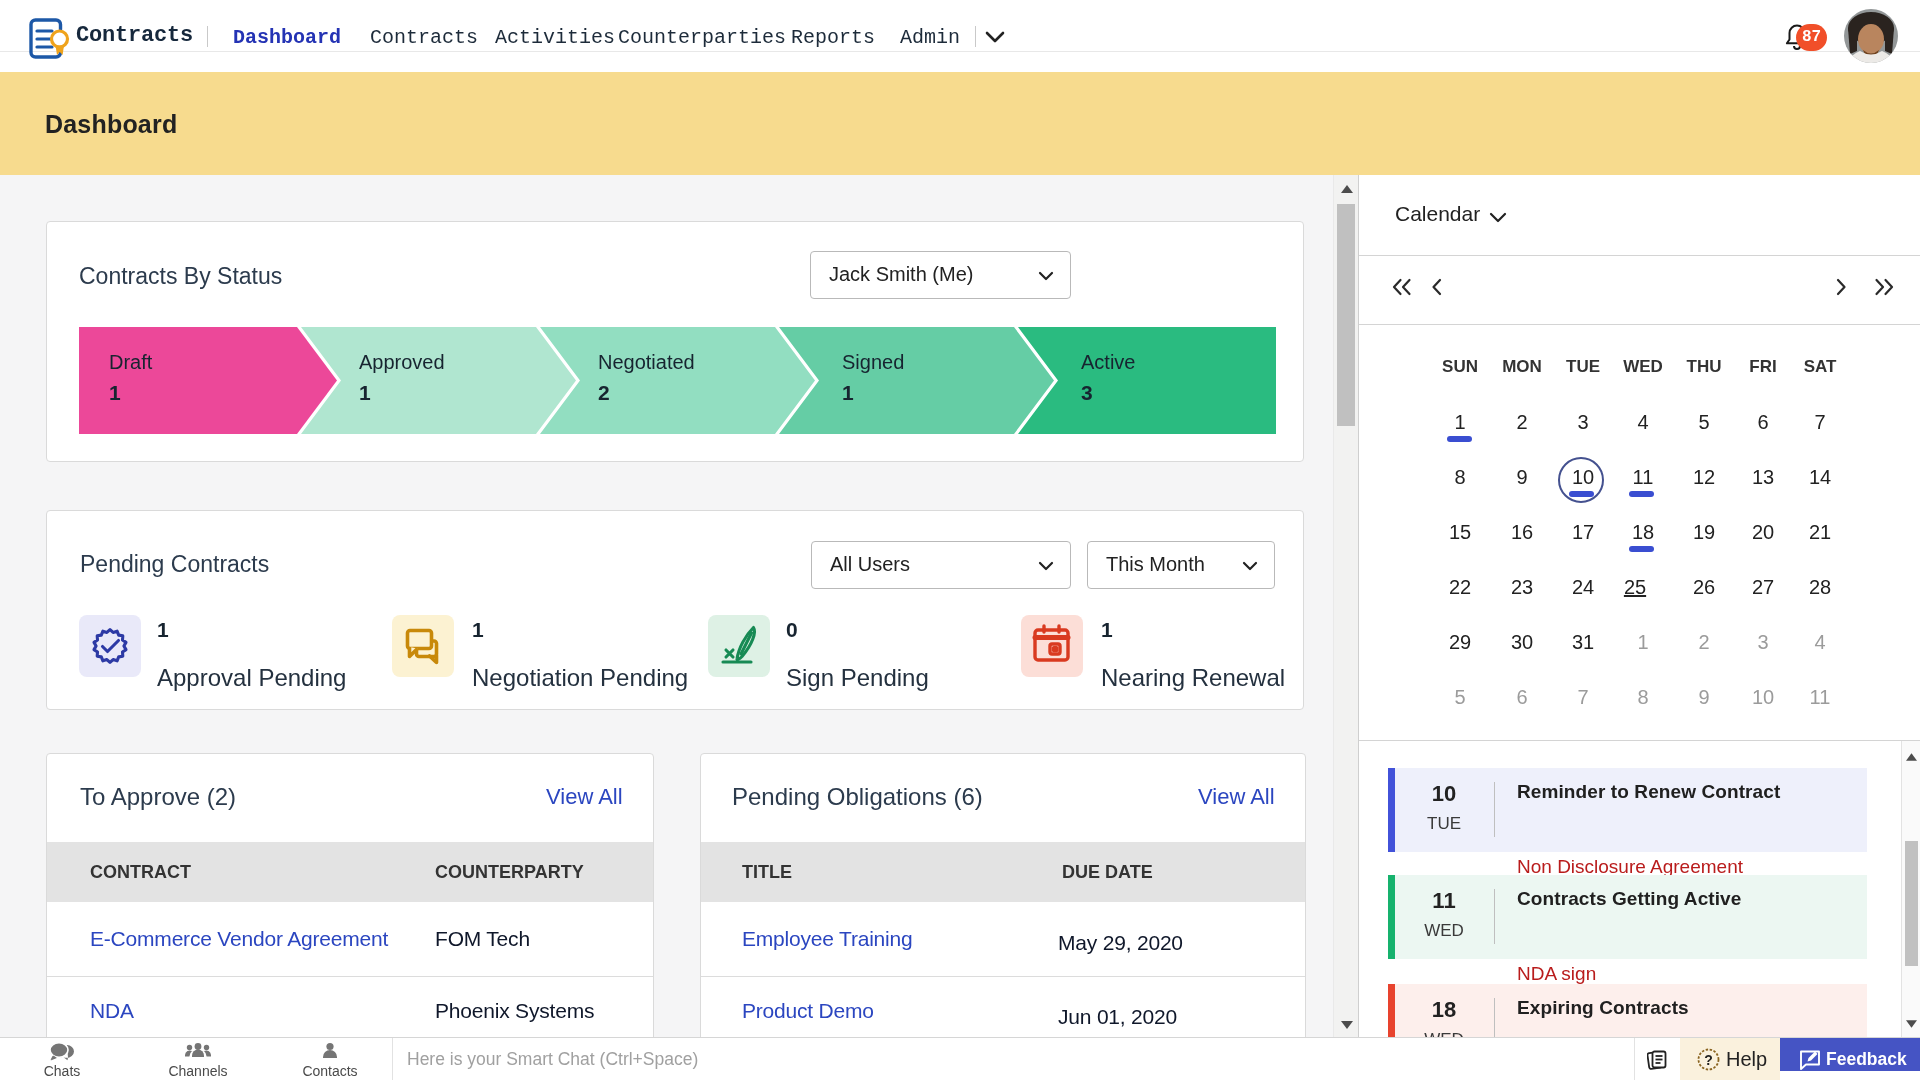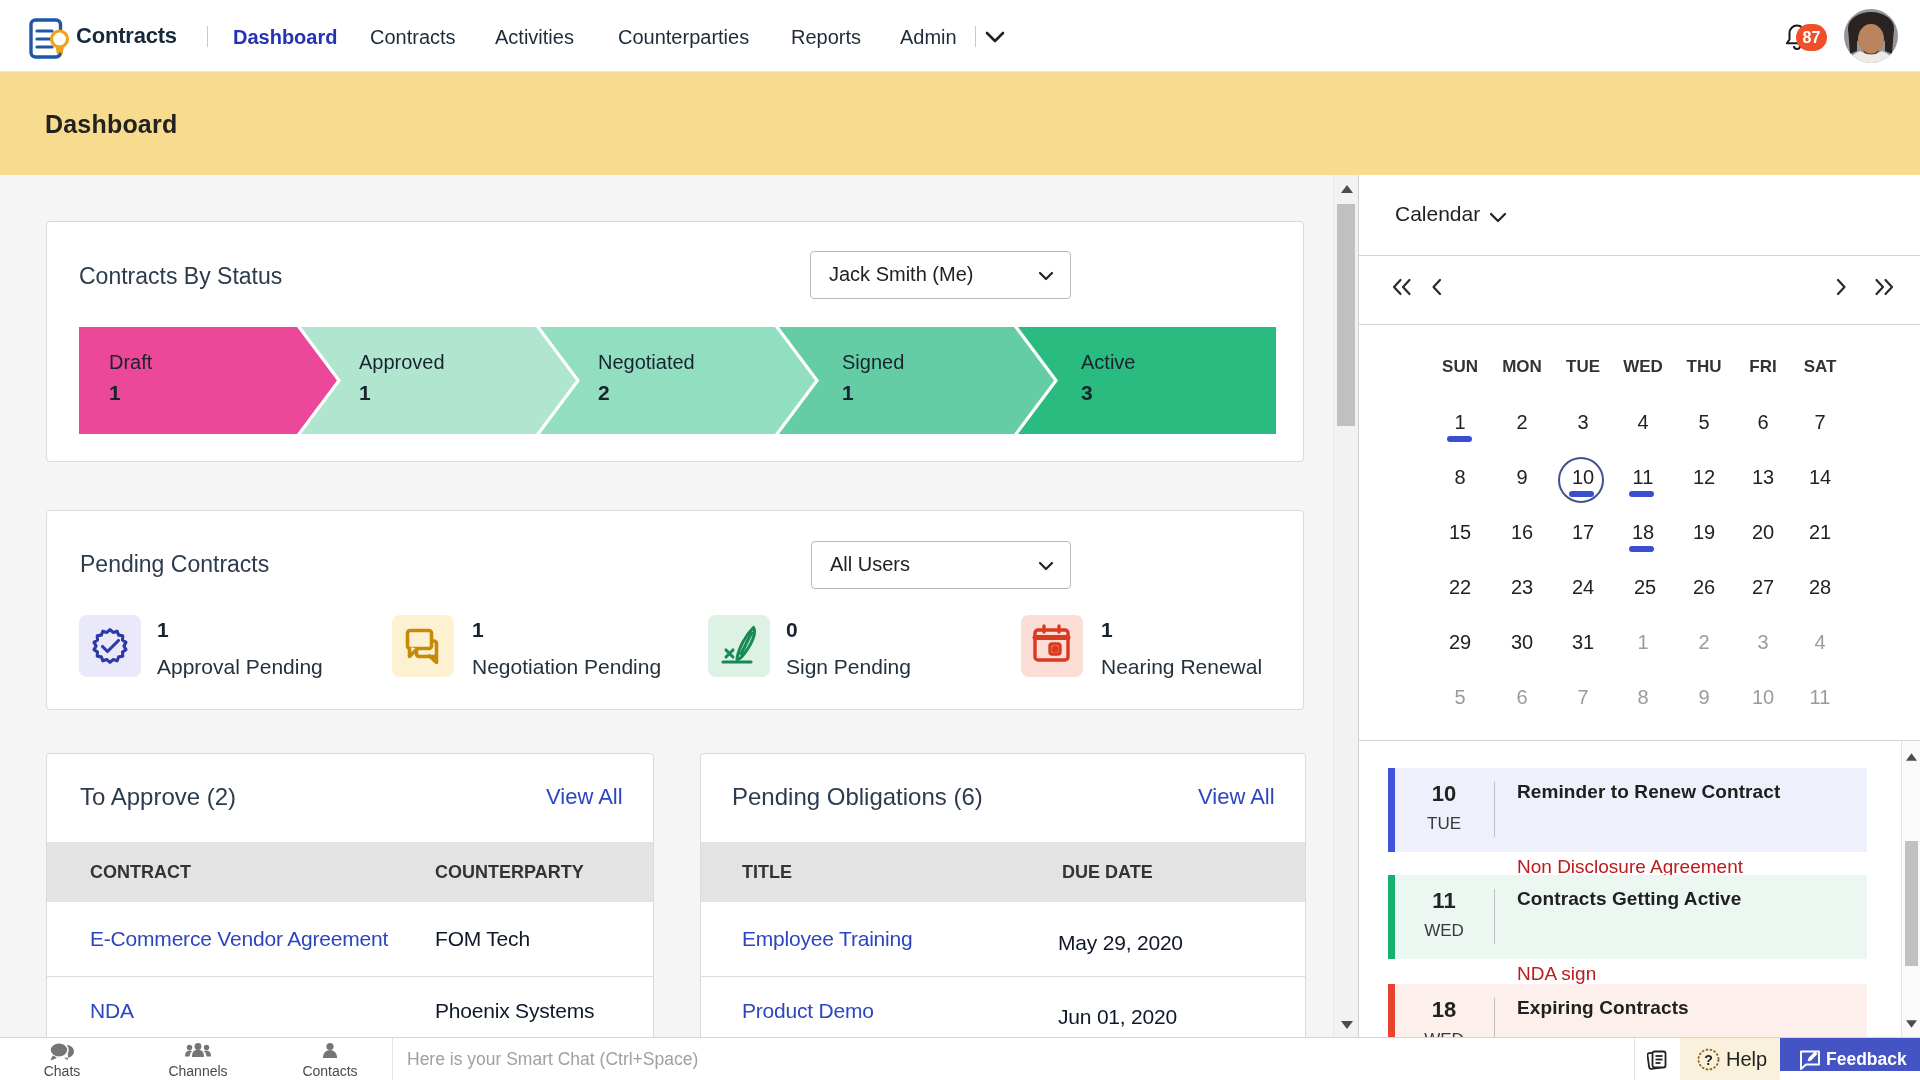--- a/index.html
+++ b/index.html
@@ -1,19 +1,19 @@
 <!DOCTYPE html>
 <html><head>
 <meta charset="utf-8">
 <style>
 * { margin:0; padding:0; box-sizing:border-box; }
 html,body { width:1920px; height:1080px; overflow:hidden; font-family:"Liberation Sans", sans-serif; background:#fff; position:relative; }
 
 
-#nav { position:absolute; left:0; top:0; width:1920px; height:72px; background:#fff; border-bottom:1px solid #e8e8e8; z-index:30; }
+#nav { position:absolute; left:0; top:0; width:1920px; height:52px; background:#fff; border-bottom:1px solid #e8e8e8; z-index:30;font-family:Liberation Mono, monospace; }
 #logo { position:absolute; left:24px; top:13px; }
 #logotext { position:absolute; left:76px; top:23px; font-size:22px; font-weight:700; color:#16283c; letter-spacing:-0.2px; }
 #navsep1 { position:absolute; left:207px; top:26px; width:1px; height:21px; background:#c9c9c9; }
 .navlink { position:absolute; top:26px; font-size:20px; color:#1d2b3a; }
 #nl1 { left:233px; color:#2433b4; font-weight:700; }
 #navsep2 { position:absolute; left:975px; top:26px; width:1px; height:21px; background:#c9c9c9; }
 #navchev { position:absolute; left:984px; top:30px; }
 #bell { position:absolute; left:1785px; top:22px; }
 #bellbadge { position:absolute; left:1796px; top:24px; min-width:31px; height:27px; background:#f14f29; border-radius:14px; color:#fff; font-size:16px; font-weight:700; text-align:center; line-height:27px; padding:0 6px; }
 #avatar { position:absolute; left:1844px; top:9px; width:54px; height:54px; border-radius:50%; overflow:hidden; }
@@ -37,21 +37,21 @@
 
 
 .seg { position:absolute; top:0; height:107px; }
 .seg .lbl { font-size:20px; color:#172430; }
 .seg .num { font-size:21px; font-weight:700; color:#172430; margin-top:7px; }
 
 
 .statbox { position:absolute; width:62px; height:62px; border-radius:8px; }
 .stattxt { position:absolute; }
 .stattxt .n { font-size:21px; font-weight:700; color:#172430; }
-.stattxt .l { font-size:21px; color:#24313f; margin-top:13px; }
+.stattxt .l { font-size:24px; color:#24313f; margin-top:22px; }
 
 
 .tbl-title { position:absolute; font-size:24px; color:#2c3b4d; }
 .viewall { position:absolute; font-size:22px; color:#2b46c0; }
 .thead { position:absolute; background:#e3e3e3; height:60px; }
 .th { position:absolute; font-size:18px; font-weight:700; color:#333; top:20px; }
 .trow { position:absolute; font-size:21px; letter-spacing:-0.2px; }
 .link { color:#2b46c0; }
 .dark { color:#0f172a; }
 .rowline { position:absolute; height:1px; background:#dcdcdc; }
@@ -168,20 +168,26 @@
       <div class="seg" style="left:939px;width:258px;background:#2abb80;clip-path:polygon(0 0,100% 0,100% 100%,0 100%,40px 50%);padding:24px 0 0 63px;">
           <div class="lbl">Active</div>
           <div class="num">3</div>
         </div>
     </div>
   </div>
   <div class="card" id="card2">
     <div class="cardtitle" style="position:absolute;left:33px;top:40px;">Pending Contracts</div>
     <div class="dd" style="left:764px;top:30px;width:260px;">
         <span>All Users</span>
+        <svg width="16" height="10" viewBox="0 0 16 10">
+          <polyline points="2,2 8,8 14,2" fill="none" stroke="#222" stroke-width="2.2" stroke-linecap="round" stroke-linejoin="round"></polyline>
+        </svg>
+      </div>
+    <div class="dd" style="left:1040px;top:30px;width:188px;">
+        <span>This Month</span>
         <svg width="16" height="10" viewBox="0 0 16 10">
           <polyline points="2,2 8,8 14,2" fill="none" stroke="#222" stroke-width="2.2" stroke-linecap="round" stroke-linejoin="round"></polyline>
         </svg>
       </div>
 
     <div class="statbox" style="left:32px;top:104px;background:#e9e9f9;">
       <svg width="62" height="62" viewBox="0 0 62 62">
           <g fill="none" stroke="#2d3aa5" stroke-width="3.1" stroke-linecap="round" stroke-linejoin="round">
             <path d="M31.0 14.6 L34.1 17.4 L38.1 16.2 L39.7 20.1 L43.8 20.8 L43.5 25.0 L47.0 27.4 L44.9 31.0 L47.0 34.6 L43.5 37.0 L43.8 41.2 L39.7 41.9 L38.1 45.8 L34.1 44.6 L31.0 47.4 L27.9 44.6 L23.9 45.8 L22.3 41.9 L18.2 41.2 L18.5 37.0 L15.0 34.6 L17.1 31.0 L15.0 27.4 L18.5 25.0 L18.2 20.8 L22.3 20.1 L23.9 16.2 L27.9 17.4 Z"></path>
             <polyline points="23.5,31.5 28.5,36.5 39.5,25.5"></polyline>
@@ -328,21 +334,21 @@
   <div class="dcell" style="left:71px;top:346px;">15</div>
   <div class="dcell" style="left:133px;top:346px;">16</div>
   <div class="dcell" style="left:194px;top:346px;">17</div>
   <div class="dcell" style="left:254px;top:346px;">18</div>
   <div class="dcell" style="left:315px;top:346px;">19</div>
   <div class="dcell" style="left:374px;top:346px;">20</div>
   <div class="dcell" style="left:431px;top:346px;">21</div>
   <div class="dcell" style="left:71px;top:401px;">22</div>
   <div class="dcell" style="left:133px;top:401px;">23</div>
   <div class="dcell" style="left:194px;top:401px;">24</div>
-  <div class="dcell" style="left:256px;top:401px;">25</div>
+  <div class="dcell" style="left:246px;top:401px;text-decoration:underline;">25</div>
   <div class="dcell" style="left:315px;top:401px;">26</div>
   <div class="dcell" style="left:374px;top:401px;">27</div>
   <div class="dcell" style="left:431px;top:401px;">28</div>
   <div class="dcell" style="left:71px;top:456px;">29</div>
   <div class="dcell" style="left:133px;top:456px;">30</div>
   <div class="dcell" style="left:194px;top:456px;">31</div>
   <div class="dcell gray" style="left:254px;top:456px;">1</div>
   <div class="dcell gray" style="left:315px;top:456px;">2</div>
   <div class="dcell gray" style="left:374px;top:456px;">3</div>
   <div class="dcell gray" style="left:431px;top:456px;">4</div>

